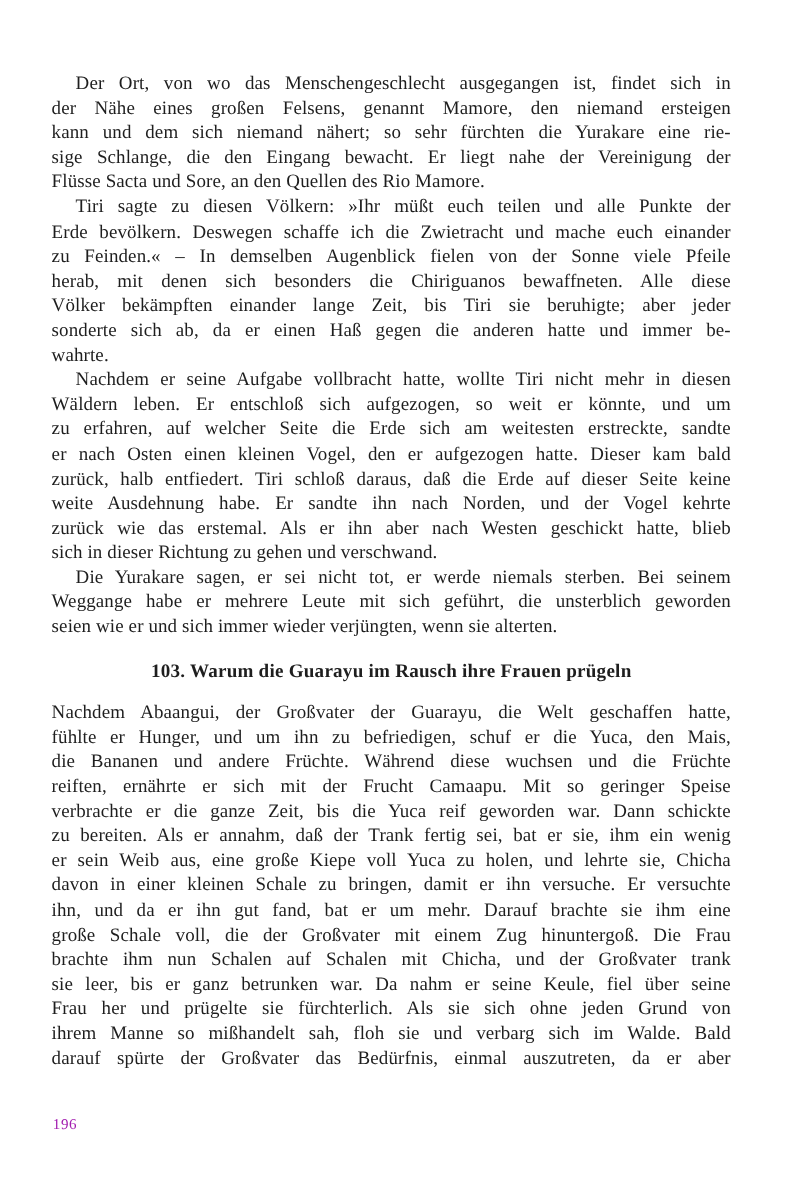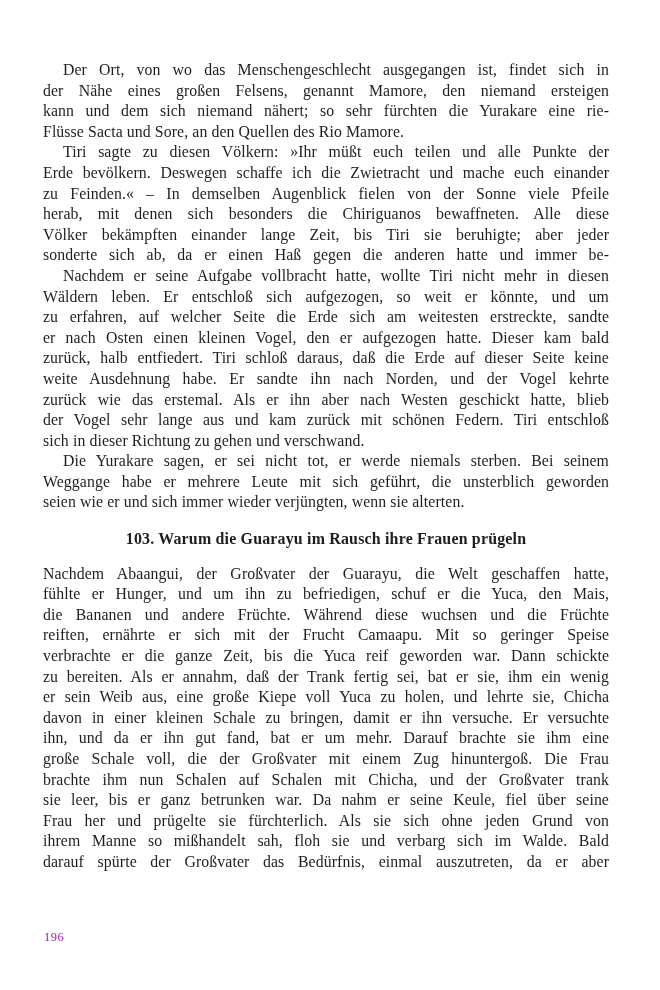--- a/index.html
+++ b/index.html
@@ -61,39 +61,40 @@
 </style>
 </head>
 <body>
 
 <div class="page">
   <div class="text-block">
     <div class="paragraph">
         <div class="line line-indent">Der Ort, von wo das Menschengeschlecht ausgegangen ist, findet sich in</div>
         <div class="line">der Nähe eines großen Felsens, genannt Mamore, den niemand ersteigen</div>
         <div class="line">kann und dem sich niemand nähert; so sehr fürchten die Yurakare eine rie-</div>
+        <div class="line">sige Schlange, die den Eingang bewacht. Er liegt nahe der Vereinigung der</div>
         <div class="line line-last">Flüsse Sacta und Sore, an den Quellen des Rio Mamore.</div>
       </div>
     <div class="paragraph">
         <div class="line line-indent">Tiri sagte zu diesen Völkern: »Ihr müßt euch teilen und alle Punkte der</div>
         <div class="line">Erde bevölkern. Deswegen schaffe ich die Zwietracht und mache euch einander</div>
         <div class="line">zu Feinden.« – In demselben Augenblick fielen von der Sonne viele Pfeile</div>
         <div class="line">herab, mit denen sich besonders die Chiriguanos bewaffneten. Alle diese</div>
         <div class="line">Völker bekämpften einander lange Zeit, bis Tiri sie beruhigte; aber jeder</div>
         <div class="line">sonderte sich ab, da er einen Haß gegen die anderen hatte und immer be-</div>
+        <div class="line line-last">wahrte.</div>
       </div>
     <div class="paragraph">
         <div class="line line-indent">Nachdem er seine Aufgabe vollbracht hatte, wollte Tiri nicht mehr in diesen</div>
         <div class="line">Wäldern leben. Er entschloß sich aufgezogen, so weit er könnte, und um</div>
         <div class="line">zu erfahren, auf welcher Seite die Erde sich am weitesten erstreckte, sandte</div>
         <div class="line">er nach Osten einen kleinen Vogel, den er aufgezogen hatte. Dieser kam bald</div>
         <div class="line">zurück, halb entfiedert. Tiri schloß daraus, daß die Erde auf dieser Seite keine</div>
         <div class="line">weite Ausdehnung habe. Er sandte ihn nach Norden, und der Vogel kehrte</div>
         <div class="line">zurück wie das erstemal. Als er ihn aber nach Westen geschickt hatte, blieb</div>
-        <div class="line">der Vogel sehr lange aus und kam zurück mit schönen Federn. Tiri entschloß</div>
         <div class="line line-last">sich in dieser Richtung zu gehen und verschwand.</div>
       </div>
     <div class="paragraph">
         <div class="line line-indent">Die Yurakare sagen, er sei nicht tot, er werde niemals sterben. Bei seinem</div>
         <div class="line">Weggange habe er mehrere Leute mit sich geführt, die unsterblich geworden</div>
         <div class="line line-last">seien wie er und sich immer wieder verjüngten, wenn sie alterten.</div>
       </div>
     <h2 class="heading">103. Warum die Guarayu im Rausch ihre Frauen prügeln</h2>
     <div class="paragraph">
         <div class="line">Nachdem Abaangui, der Großvater der Guarayu, die Welt geschaffen hatte,</div>

